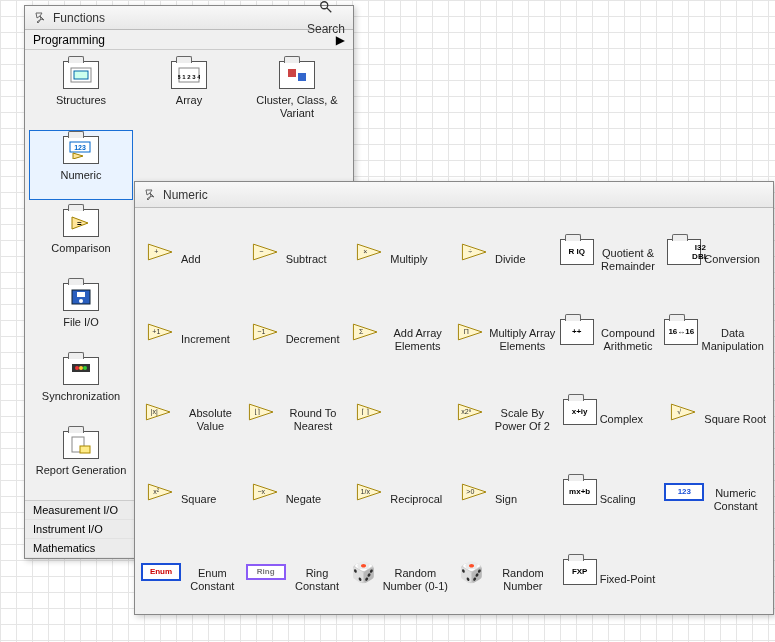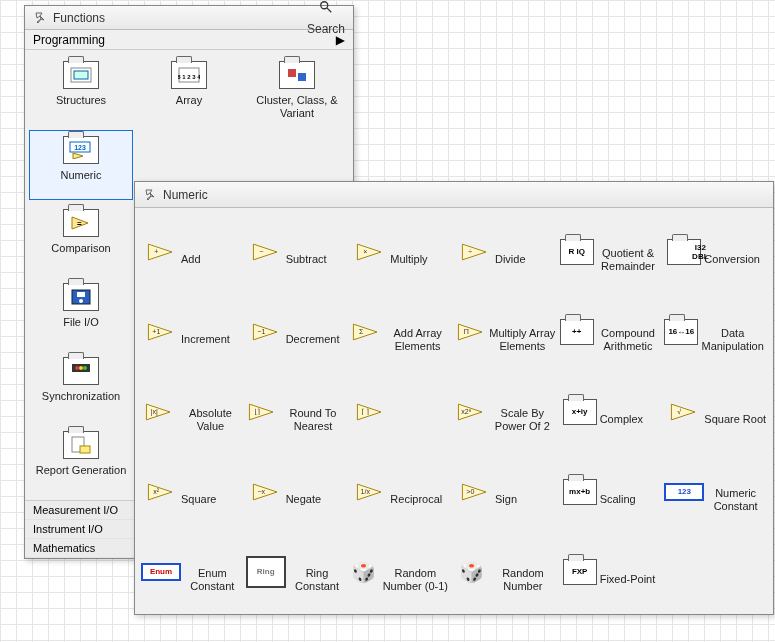--- a/index.html
+++ b/index.html
@@ -377,21 +377,21 @@
                  <div class="lbl">Numeric Constant</div>
       </div>
       <div class="nitem">
         <div class="ico">
           <div class="box" style="width:42px;height:18px;border:2px solid #1a4fd6;color:#c00;font-size:8px;">Enum</div>
         </div>
                  <div class="lbl">Enum Constant</div>
       </div>
       <div class="nitem">
         <div class="ico">
-          <div class="box" style="width:42px;height:32px;border:2px solid #404040;color:#777;font-size:8px;">Ring</div>
+          <div class="box" style="width:42px;height:16px;border:2px solid #8b5cf6;color:#777;font-size:8px;">Ring</div>
         </div>
                  <div class="lbl">Ring Constant</div>
       </div>
       <div class="nitem">
         <div class="ico">
           <div style="font-size:20px;">🎲</div>
         </div>
                  <div class="lbl">Random Number (0-1)</div>
       </div>
       <div class="nitem">

